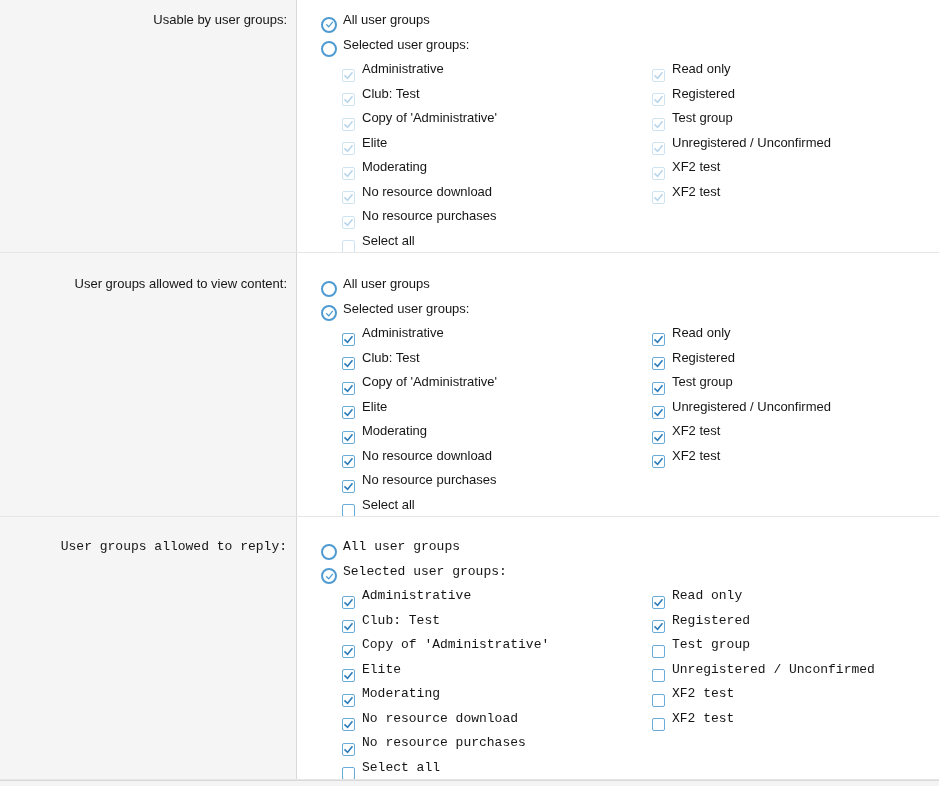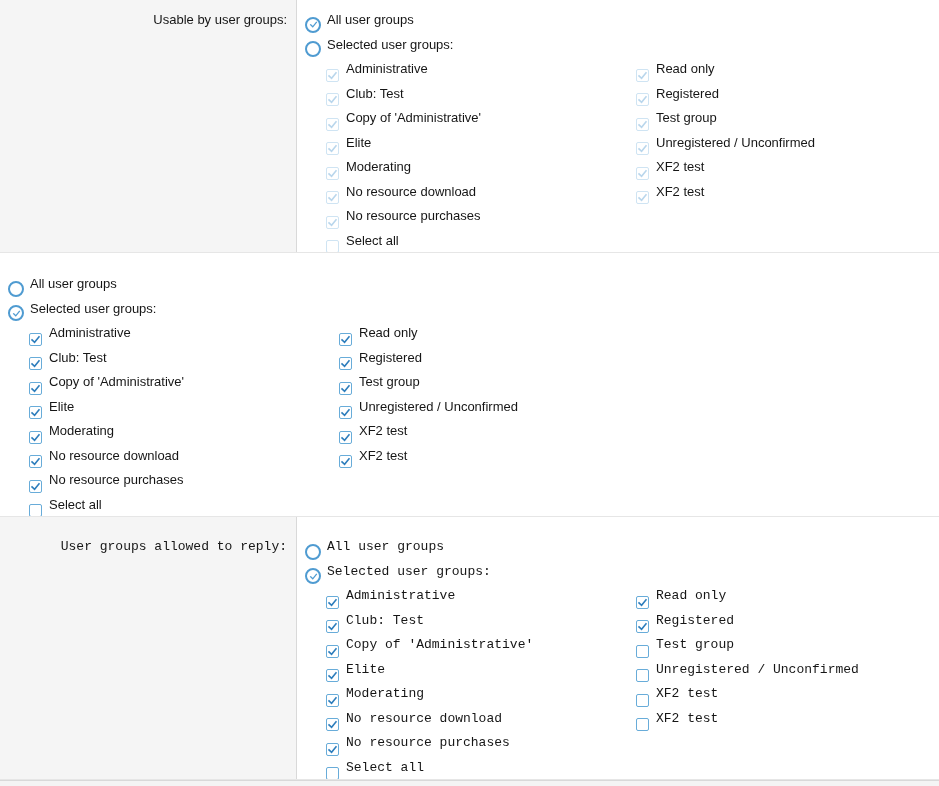--- a/index.html
+++ b/index.html
@@ -10,21 +10,21 @@
     --checkbox-border:#68acd9;
     --check-mark:#2d7dbc;
     --disabled-border:#cfe4f3;
     --disabled-check:#b9d6ec;
     --text:#161616;
   }
   *{margin:0;padding:0;box-sizing:border-box;}
   html,body{width:939px;height:786px;overflow:hidden;background:#fff;}
   body{font-family:"Liberation Sans","DejaVu Sans",sans-serif;font-size:13px;color:var(--text);}
   .form{width:939px;}
-  .form-row{display:flex;width:100%;border-bottom:1px solid var(--border-horizontal);overflow:hidden;}
+  .form-row{display:flex;width:100%;border-bottom:1px solid var(--border-horizontal);overflow:hidden;gap:16px;}
   .form-row.row1{height:253px;}
   .form-row.row2{height:264px;}
   .form-row.row3{height:263px;}
   .label-cell{
     width:297px;flex:0 0 297px;background:var(--label-bg);
     border-right:1px solid var(--border-vertical);
     text-align:right;padding-right:9px;
   }
   .row1 .label-cell,.row1 .content-cell{padding-top:8px;}
   .row2 .label-cell,.row2 .content-cell{padding-top:19px;}
@@ -182,20 +182,21 @@
                   <path d="M2.2 6.4 5 9.1 9.8 3.2" fill="none" stroke="currentColor" stroke-width="1.7" stroke-linecap="square"></path>
                 </svg>
               </span>
               <span class="opt-text">XF2 test</span>
             </div>
           </div>
         </div>
       </div>
     </div>
     <div class="form-row row2">
+      <div class="label-cell"><label class="row-label">User groups allowed to view content:</label></div>
       <div class="content-cell">
         <div class="opt-row radio-row">
           <span class="radio"></span>
           <span class="opt-text">All user groups</span>
         </div>
         <div class="opt-row radio-row">
           <span class="radio on">
             <svg viewBox="0 0 12 12" aria-hidden="true">
               <path d="M2.2 6.4 5 9.1 9.8 3.2" fill="none" stroke="currentColor" stroke-width="1.7" stroke-linecap="square"></path>
             </svg>

